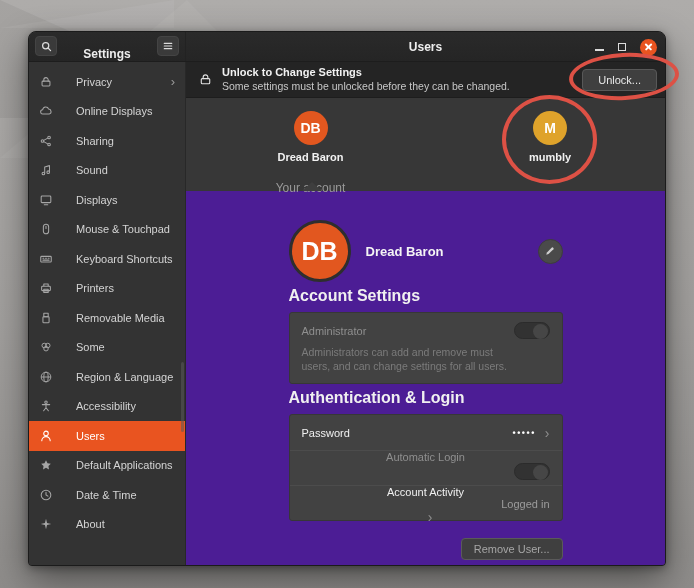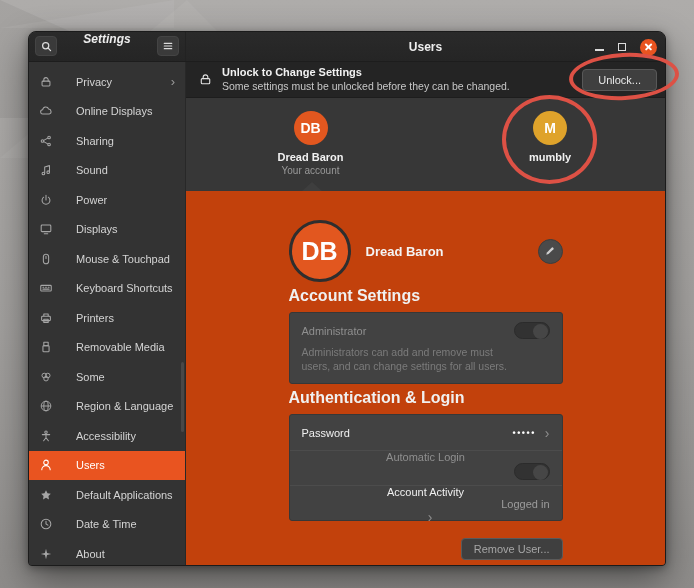--- a/index.html
+++ b/index.html
@@ -18,21 +18,21 @@
   .window {
     position:absolute; left:28px; top:31px; width:638px; height:535px;
     border-radius:8px 8px 4px 4px; overflow:hidden;
     box-shadow:0 14px 36px rgba(0,0,0,.45), 0 2px 8px rgba(0,0,0,.35);
     border:1px solid #1b1b1b; background:#3e3e3e;
     display:flex; flex-direction:column;
   }
 
   
   .headerbar { height:30px; background:linear-gradient(#2a2a2a,#252525); border-bottom:1px solid #1d1d1d; display:flex; flex:none; }
-  .hb-left { width:157px; position:relative; display:flex; align-items:flex-start; justify-content:center; border-right:1px solid #222;font-style:italic; }
+  .hb-left { width:157px; position:relative; display:flex; align-items:flex-end; justify-content:center; border-right:1px solid #222; }
   .hb-btn { width:22px; height:20px; background:#3a3a3a; border:1px solid #444; border-radius:4px; display:flex; align-items:center; justify-content:center; position:absolute; top:4px; }
   .hb-btn.search { left:6px; }
   .hb-btn.menu { right:6px; }
   .hb-title { font-size:12px; font-weight:bold; color:#ededed; }
   .hb-right { flex:1; position:relative; display:flex; align-items:center; justify-content:center; }
   .win-controls { position:absolute; right:8px; top:0; height:30px; display:flex; align-items:center; gap:14px; }
   .wc-min { width:9px; height:1.5px; background:#dcdcdc; margin-top:6px; }
   .wc-max { width:8px; height:8px; border:1.5px solid #dcdcdc; }
   .wc-close { width:17px; height:17px; border-radius:50%; background:#e95420; position:relative; }
   .wc-close::before,.wc-close::after { content:""; position:absolute; left:4px; top:7.5px; width:9px; height:1.6px; background:#fff; border-radius:1px; }
@@ -44,35 +44,35 @@
 
   
   .sidebar { width:157px; background:#333333; border-right:1px solid #282828; padding-top:5px; position:relative; flex:none; }
   .side-item { height:29.5px; display:flex; align-items:center; gap:23px; padding:0 10px; color:#d4d4d4; font-size:11px; cursor:default; position:relative; }
   .side-item svg { flex:none; }
   .side-item.selected { background:#e95420; color:#ffffff; }
   .side-chevron { margin-left:auto; color:#9a9a9a; font-size:13px; }
   .side-scroll { position:absolute; right:1px; top:300px; width:3px; height:70px; background:#5a5a5a; border-radius:2px; opacity:.55; }
 
   
-  .main { flex:1; display:flex; flex-direction:column; background:#c2410c; min-width:0; }
+  .main { flex:1; display:flex; flex-direction:column; background:#4c1d95; min-width:0; }
 
   .banner { height:36px; flex:none; background:#242424; border-bottom:1px solid #1d1d1d; display:flex; align-items:center; padding:0 8px 0 12px; gap:9px; }
   .banner-texts { line-height:1.25; }
   .banner-title { font-size:11px; font-weight:bold; color:#f2f2f2; }
   .banner-sub { font-size:10.5px; color:#c7c7c7; }
   .unlock-btn { margin-left:auto; background:#3f3f3f; border:1px solid #585858; border-radius:4px; color:#e8e8e8; font-size:11px; padding:4px 15px; font-family:inherit; }
 
   .carousel { height:93px; flex:none; background:#373737; position:relative; }
   .chip { position:absolute; top:13px; width:120px; text-align:center; transform:translateX(-50%); }
   .chip.me { left:26%; }
   .chip.other { left:76%; }
   .chip-avatar { width:34px; height:34px; border-radius:50%; margin:0 auto 6px auto; display:flex; align-items:center; justify-content:center; color:#fff; font-weight:bold; font-size:14px; }
   .chip-name { font-size:11px; font-weight:bold; color:#f1f1f1; }
-  .chip-sub { font-size:10px; color:#999999; margin-top:2px; }
+  .chip-sub { font-size:12px; color:#999999; margin-top:18px; }
   .sel-notch { position:absolute; bottom:0; left:126px; width:0; height:0; transform:translateX(-50%);
     border-left:10px solid transparent; border-right:10px solid transparent; border-bottom:9px solid #3e3e3e; }
 
   .scroll-area { flex:1; min-height:0; position:relative; }
   .content-col { width:274px; margin:0 auto; }
 
   .profile-row { margin-top:29px; display:flex; align-items:center; }
   .big-avatar { width:62px; height:62px; border-radius:50%; border:3px solid #2e2e2e; display:flex; align-items:center; justify-content:center; color:#fff; font-weight:bold; font-size:25px; flex:none; }
   .profile-name { margin-left:15px; font-size:13px; font-weight:bold; color:#f4f4f4; }
   .edit-btn { margin-left:auto; width:25px; height:25px; border-radius:50%; background:#4a4a4a; border:1px solid #3d3d3d; display:flex; align-items:center; justify-content:center; }
@@ -182,28 +182,20 @@
       </div>
       <div class="side-item">
         <span>
             <svg width="14" height="14" viewBox="0 0 16 16" fill="none" stroke="#a6a6a6" stroke-width="1.2" stroke-linejoin="round">
               <path d="M6.5 12V4.5L12 3v7.5"></path>
               <circle cx="5" cy="12" r="1.5"></circle>
               <circle cx="10.5" cy="10.5" r="1.5"></circle>
             </svg>
           </span>
         <span>Sound</span>
-      </div>
-      <div class="side-item">
-        <span>
-            <svg width="14" height="14" viewBox="0 0 16 16" fill="none" stroke="#a6a6a6" stroke-width="1.2" stroke-linecap="round">
-              <path d="M5.3 4.8a4.5 4.5 0 1 0 5.4 0M8 2.5V8"></path>
-            </svg>
-          </span>
-        <span>Power</span>
       </div>
       <div class="side-item">
         <span>
             <svg width="14" height="14" viewBox="0 0 16 16" fill="none" stroke="#a6a6a6" stroke-width="1.2" stroke-linecap="round">
               <rect x="2.5" y="3.5" width="11" height="7.5" rx="1"></rect>
               <path d="M6 13.5h4"></path>
             </svg>
           </span>
         <span>Displays</span>
       </div>

